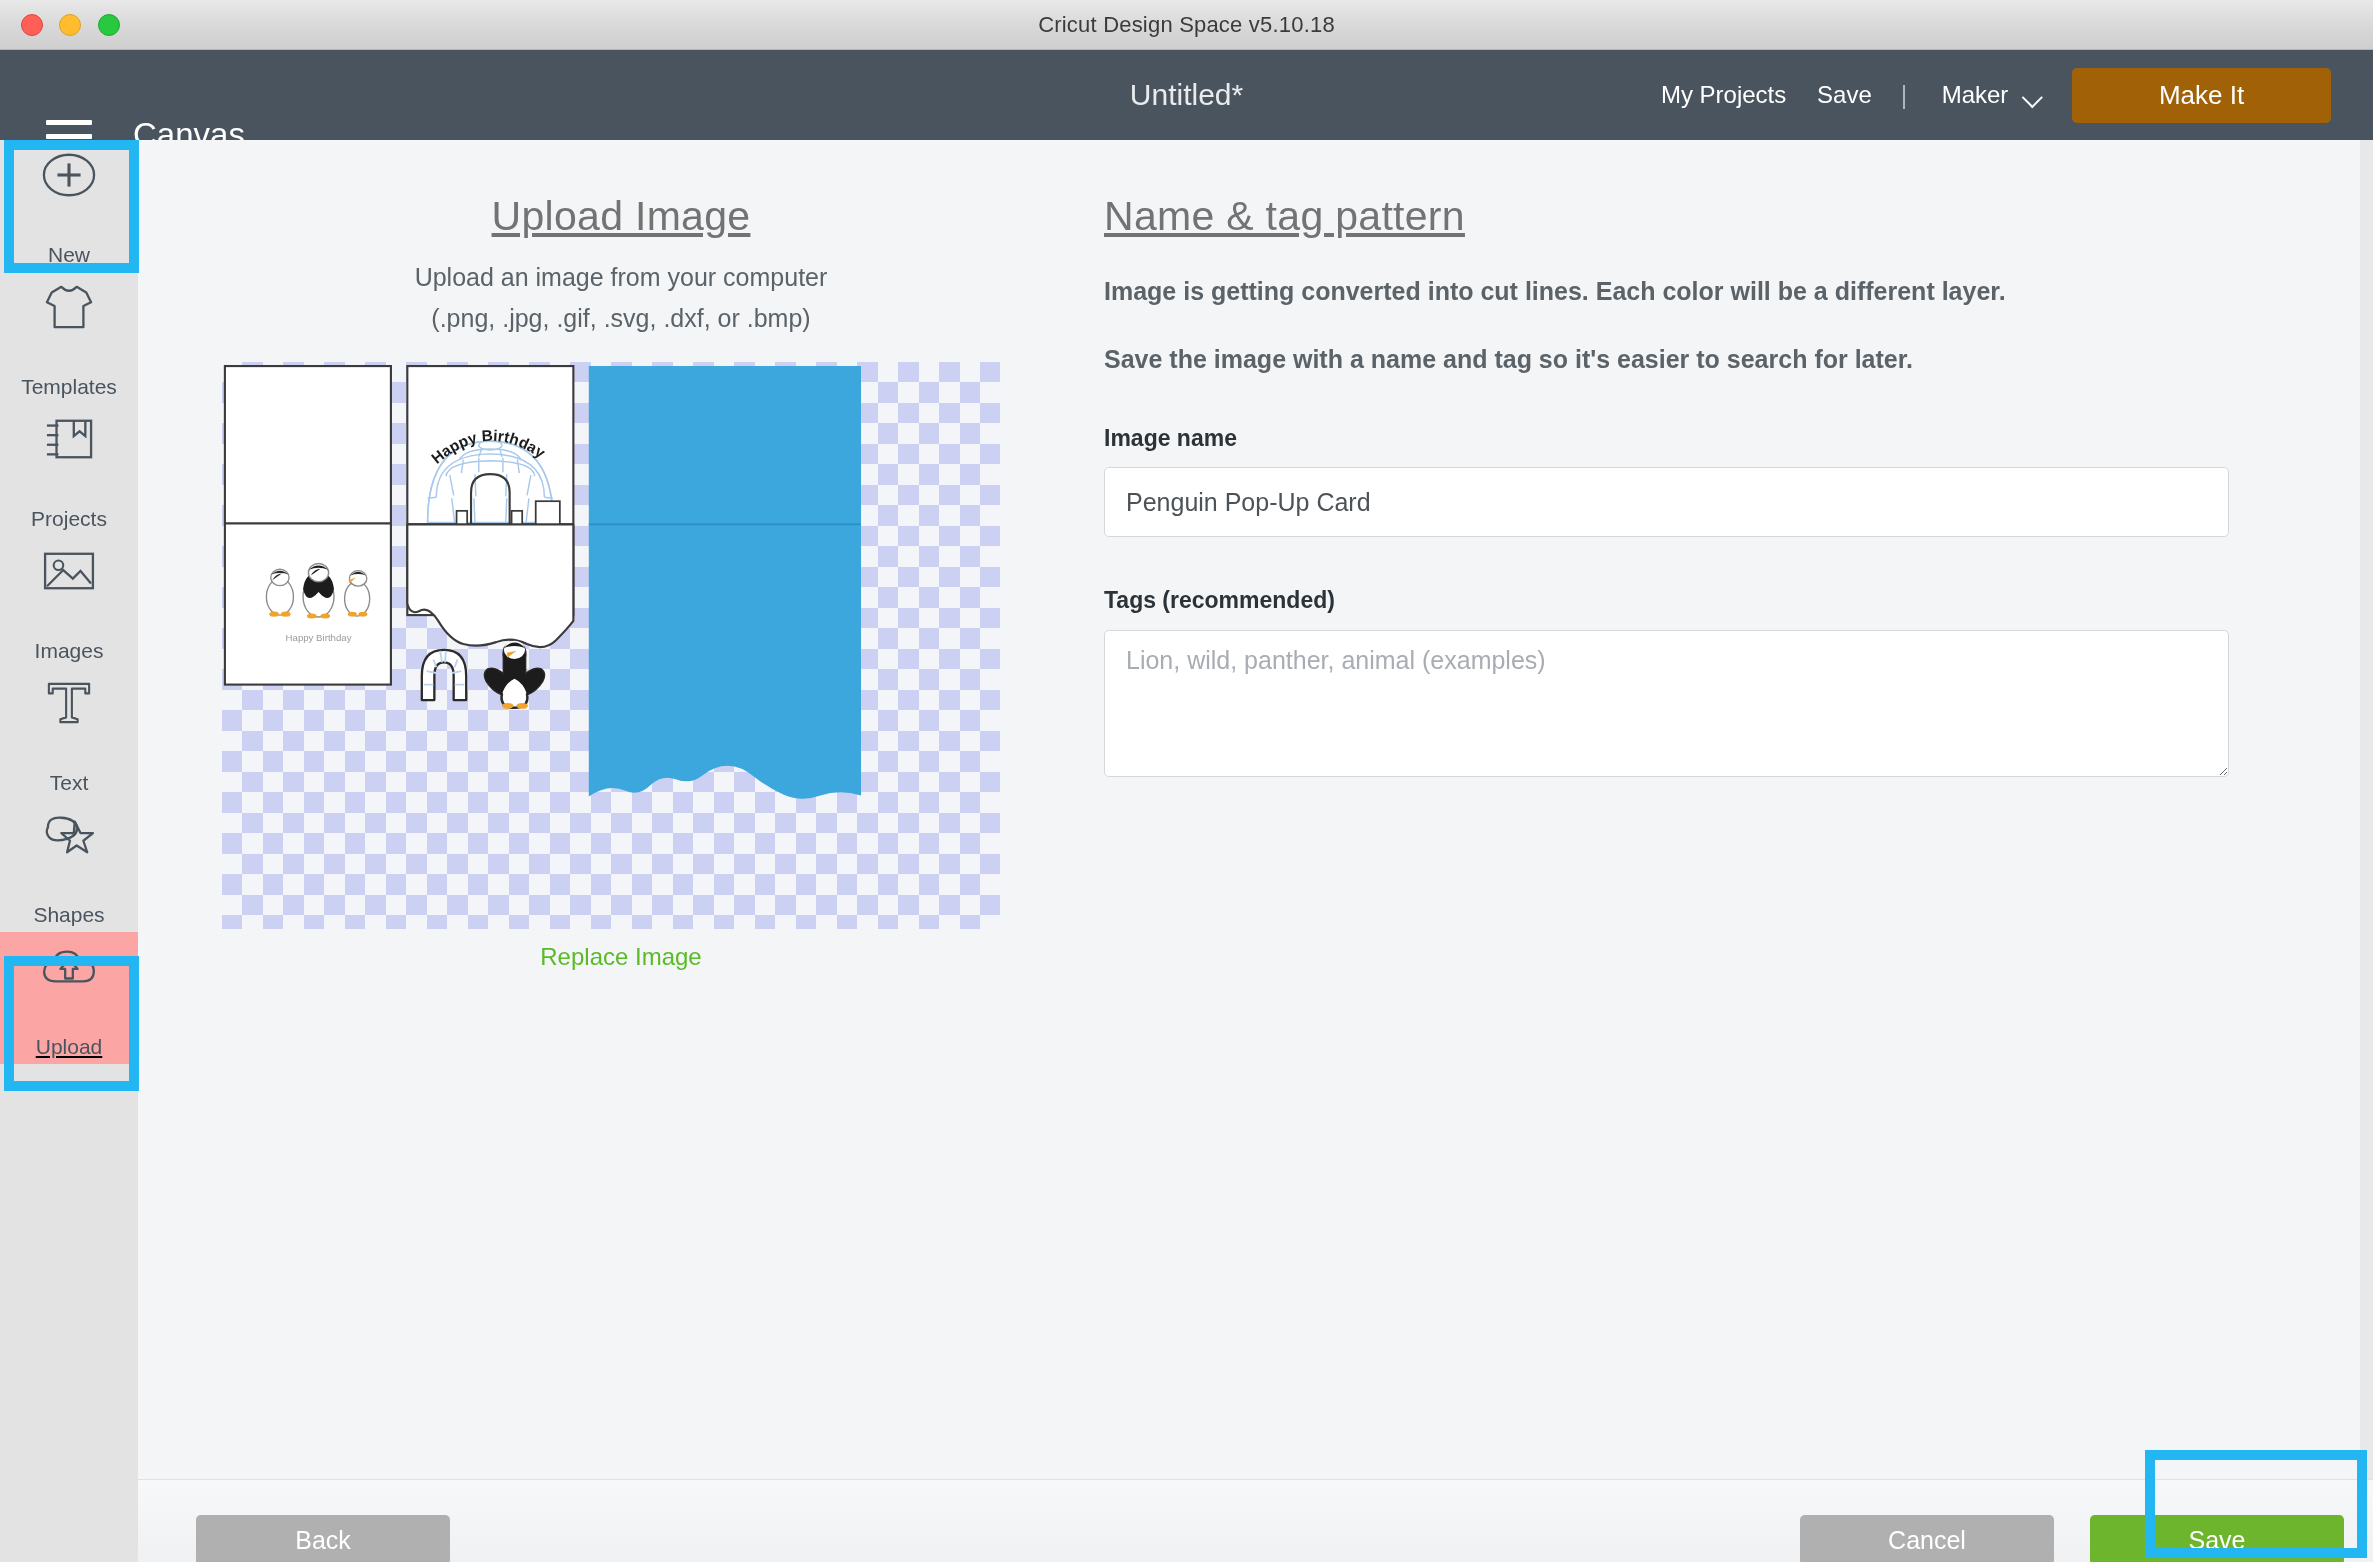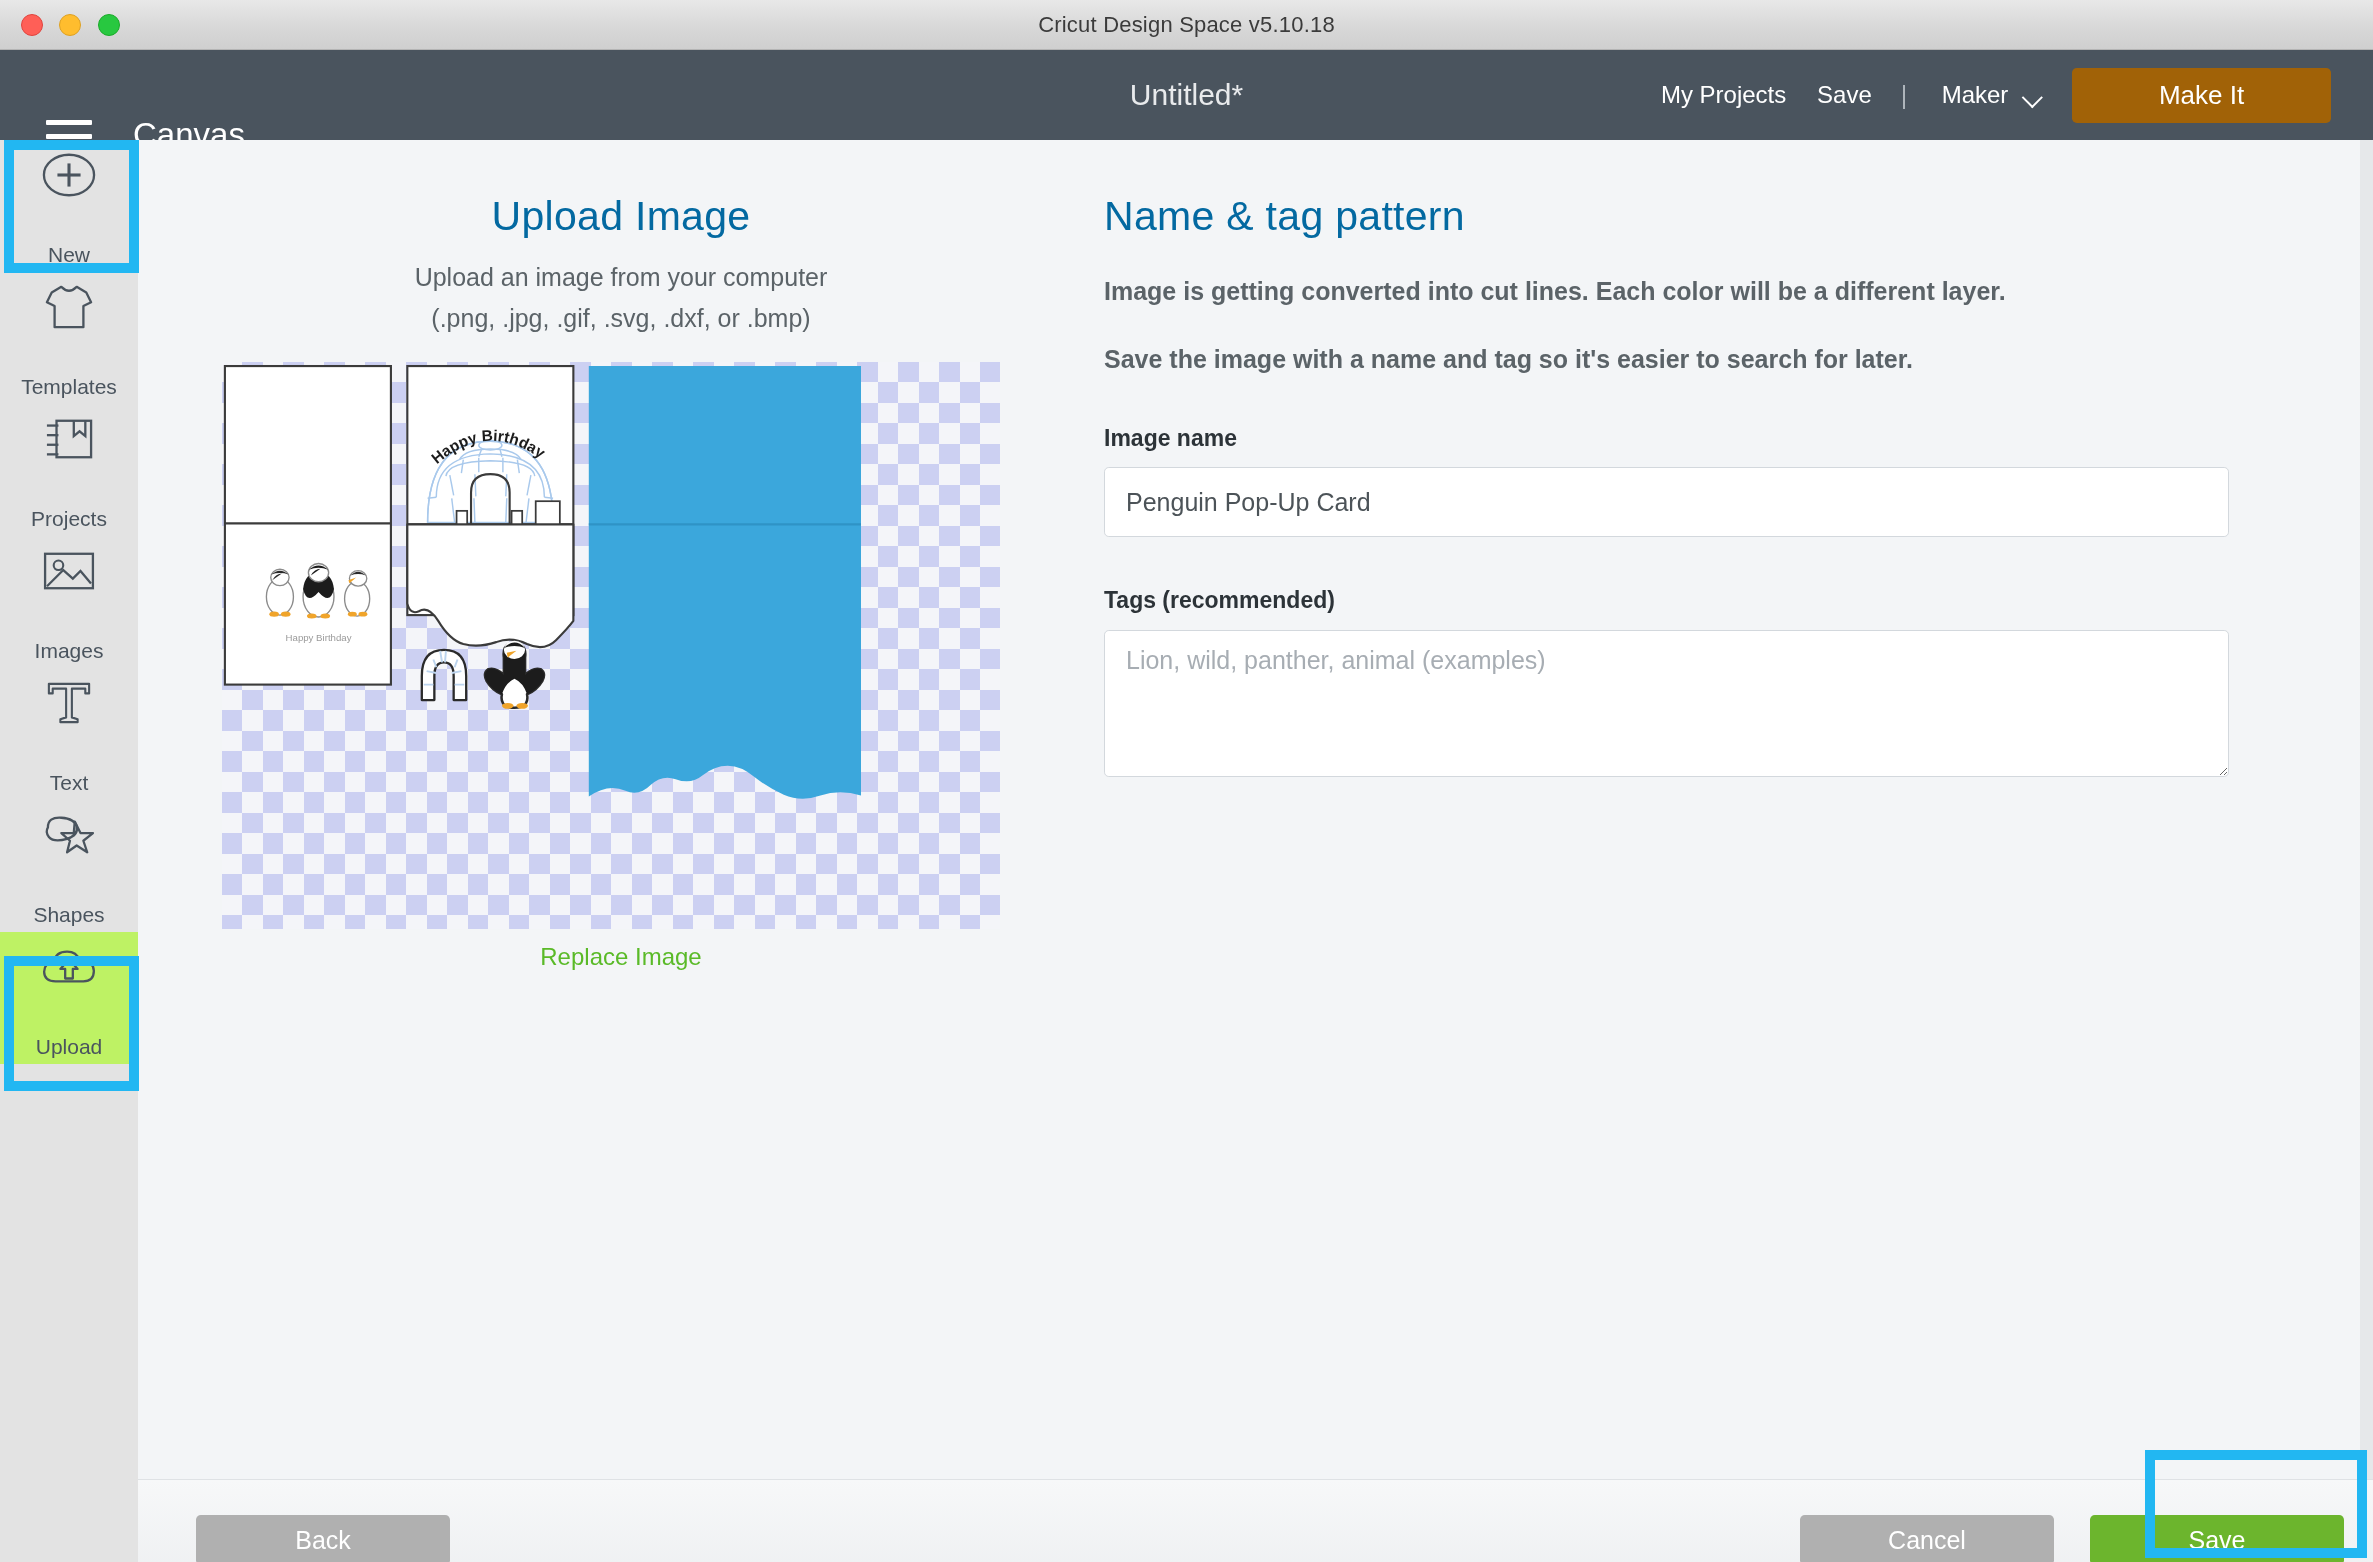--- a/index.html
+++ b/index.html
@@ -86,42 +86,42 @@
   }
   .rail-item {
     position: relative; width: 138px; height: 132px;
     display: flex; flex-direction: column; align-items: center;
     justify-content: center; cursor: pointer; gap: 32px;
   }
   .rail-item .glyph { height: 60px; display: flex; align-items: center; }
   .rail-item .lbl {
     font-size: 21px; color: #4a545e; margin-top: 5.8px;
   }
-  .rail-item.active-upload { background: #bef264; }
+  .rail-item.active-upload { background: #fca5a5; text-decoration: underline; }
 
   
   .hl-box {
     position: absolute; border: 10.6px solid #22b7f2;
     pointer-events: none; z-index: 40;
   }
   #hl-new    { left: 3.9px;  top: 140px;  width: 135px; height: 133px; }
   #hl-upload { left: 3.9px;  top: 956px;  width: 135px; height: 135px; }
   #hl-save   { left: 2145px; top: 1450px; width: 222px; height: 108px; }
 
   
   .content {
     position: absolute; left: 138px; top: 140px;
     width: 2235px; height: 1422px; background: #f3f5f7;
   }
 
   .panel-left  { position: absolute; left: 0; top: 0; width: 966px; }
   .panel-right { position: absolute; left: 966px; top: 0; width: 1255px; }
 
   .h1-light {
-    font-size: 41px; font-weight: 300; color: #0369a1; letter-spacing: 0.3px;
+    font-size: 41px; font-weight: 300; color: #737373; letter-spacing: 0.3px; text-decoration: underline;
   }
   .upload-h1 { text-align: center; margin-top: 53px; }
   .upload-sub {
     text-align: center; font-size: 25px; color: #5b6368; margin-top: 23px;
   }
   .upload-sub2 {
     text-align: center; font-size: 25px; color: #5b6368; margin-top: 11.6px;
   }
 
   

